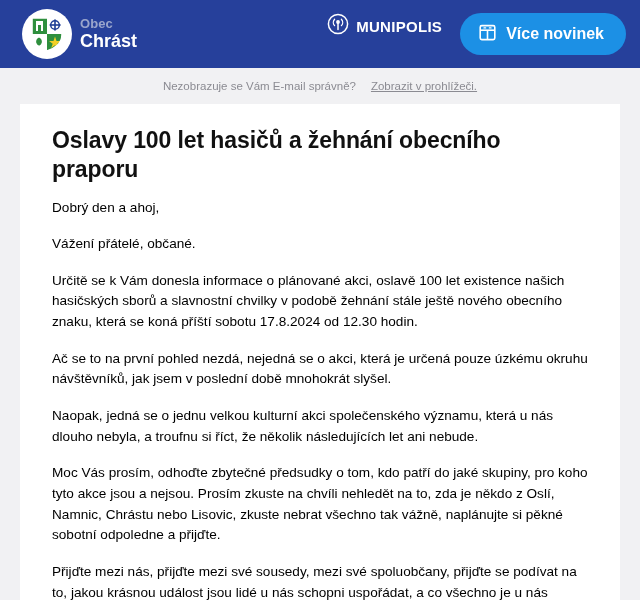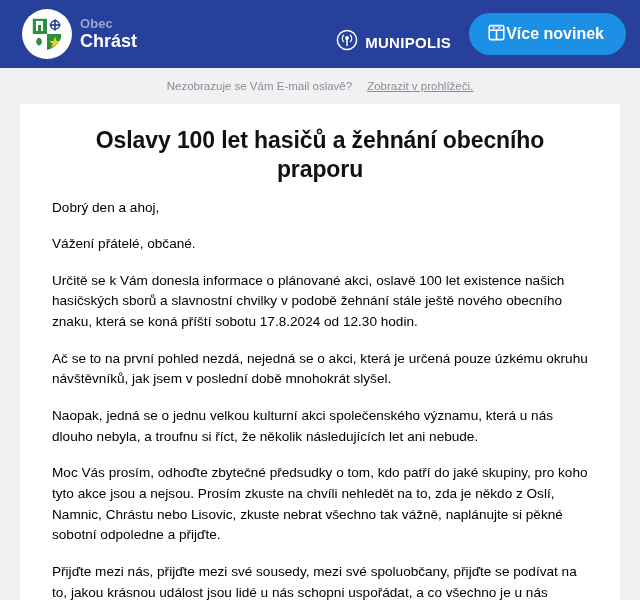--- a/index.html
+++ b/index.html
@@ -56,40 +56,41 @@
     color: #ffffff;
     font-size: 18px;
     font-weight: bold;
     display: block;
     margin-top: 2px;
   }
 
   .header-right {
     margin-left: auto;
     display: flex;
-    align-items: flex-end;
+    align-items: flex-start;
     gap: 18px;
   }
   .munipolis {
     display: flex;
     align-items: center;
     gap: 7px;
   }
   .munipolis-label {
     color: #ffffff;
     font-size: 15px;
     font-weight: bold;
     letter-spacing: .3px;
   }
   .btn-news {
     background: #1c90e5;
     border-radius: 22px;
     height: 42px;
     display: flex;
     align-items: center;
+    gap: 9px;
     padding: 0 22px 0 18px;
     cursor: pointer;
     border: none;
   }
   .btn-news-label {
     color: #ffffff;
     font-size: 16px;
     font-weight: bold;
     white-space: nowrap;
   }
@@ -114,21 +115,20 @@
     margin: 0 20px;
     background: #ffffff;
     min-height: 495px;
     box-sizing: border-box;
     padding: 22px 32px 0 32px;
   }
   .title {
     font-size: 23px;
     font-weight: bold;
     color: #111111;
-    text-align: center;
     line-height: 1.25;
     margin: 0 0 14px 0;
     letter-spacing: -.1px;
   }
   .body-copy p {
     font-size: 13.6px;
     line-height: 1.52;
     color: #000000;
     margin: 0 0 16px 0;
   }
@@ -197,21 +197,21 @@
           <path d="M11.4 4.9 H13" stroke="#ffffff" stroke-width="1.4" stroke-linecap="round"></path>
         </svg>
       </span>
       <span class="btn-news-label">Více novinek</span>
     </button>
 
   </div>
 </div>
 
 <div class="notice">
-  <span>Nezobrazuje se Vám E-mail oslavě?</span>
+  <span>Nezobrazuje se Vám E-mail správně?</span>
   <a href="#">Zobrazit v prohlížeči.</a>
 </div>
 
 <div class="card">
   <h1 class="title">Oslavy 100 let hasičů a žehnání obecního praporu</h1>
   <div class="body-copy">
     <p>Dobrý den a ahoj,</p>
     <p>Vážení přátelé, občané.</p>
     <p>Určitě se k Vám donesla informace o plánované akci, oslavě 100 let existence našich hasičských sborů a slavnostní chvilky v podobě žehnání stále ještě nového obecního znaku, která se koná příští sobotu 17.8.2024 od 12.30 hodin.</p>
     <p>Ač se to na první pohled nezdá, nejedná se o akci, která je určená pouze úzkému okruhu návštěvníků, jak jsem v poslední době mnohokrát slyšel.</p>

